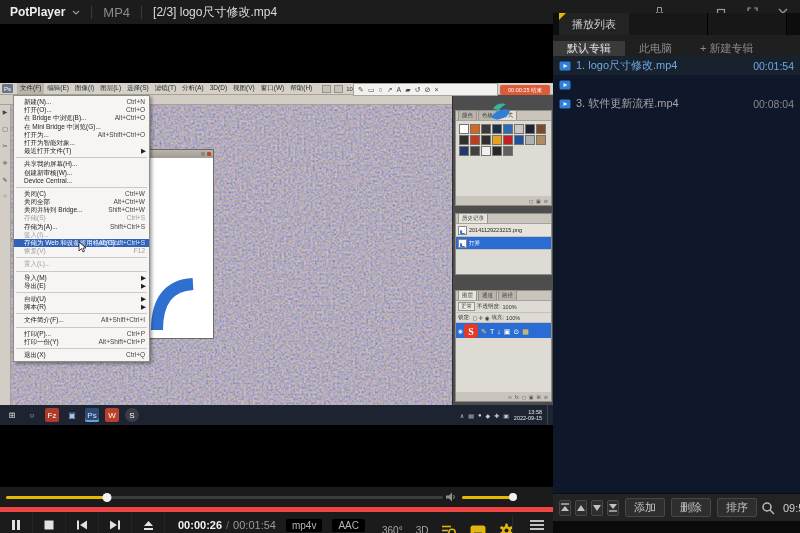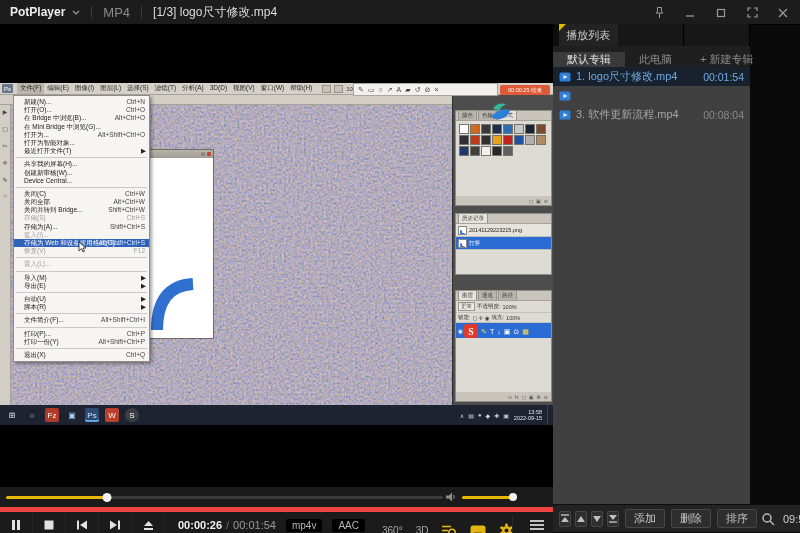--- a/index.html
+++ b/index.html
@@ -80,21 +80,21 @@
   .taskbar{position:absolute;left:0;top:322px;width:553px;height:20px;background:#1d2330;display:flex;align-items:center;gap:6px;padding-left:5px}
   .tbi{width:14px;height:14px;display:flex;align-items:center;justify-content:center;font-size:8px;color:#ddd;border-radius:2px;flex:none}
   .tbi.active{background:#32455f;box-shadow:inset 0 -2px 0 #6aa0e0}
   .tbi.round{border-radius:50%}
   .tray{margin-left:auto;display:flex;align-items:center;gap:5px;padding-right:3px}
   .tri{font-size:6px;color:#c9ced8}
   .ttime{font-size:5.5px;line-height:6.5px;color:#e4e7ec;text-align:right;white-space:nowrap}
   .sliver{width:3px;height:20px;border-left:1px solid #3a4455}
 
   
-  #playlist{position:absolute;left:553px;top:24px;width:197px;height:508px;background:#404040}
+  #playlist{position:absolute;left:553px;top:13px;width:247px;height:508px;background:#0f172a}
   .ptabrow{height:22px;background:#0d0d0d;display:flex;align-items:stretch}
   .pl-tab{position:relative;display:flex;align-items:center;justify-content:center;font-size:11px;color:#cfcfcf;background:#232323;width:70px;margin-left:6px}
   .pl-tab .corner{position:absolute;left:0;top:0;width:0;height:0;border-top:7px solid #e6b800;border-right:7px solid transparent}
   .pl-ghost{width:79px;background:#171717;border-right:1px solid #000}
   .atabs{height:21px;background:#1f1f1f;display:flex;align-items:flex-end}
   .atab{display:flex;align-items:center;justify-content:center;font-size:11px;color:#8a8a8a;padding:0 14px;white-space:nowrap}
   .atab.active{background:#3a3a3a;color:#e2e2e2}
   .plist{position:absolute;left:0;top:43px;right:0;bottom:28px;overflow:hidden}
   .pl-item{display:flex;align-items:center;gap:5px;height:19px;padding:0 6px;font-size:11px}
   .pl-item .nm{color:#a5a5a5;white-space:nowrap;overflow:hidden;text-overflow:ellipsis;flex:1}
@@ -138,21 +138,21 @@
 <div id="root">
 
   <header id="titlebar">
     <span class="app">PotPlayer</span>
     <svg width="8" height="5">
         <polyline points="1,1 4,4 7,1" fill="none" stroke="#9a9a9a" stroke-width="1.2"></polyline>
       </svg>
     <span class="vdiv"></span>
     <span class="codec">MP4</span>
     <span class="vdiv"></span>
-    <span class="title">[1/3] logo尺寸修改.mp4</span>
+    <span class="title">[2/3] logo尺寸修改.mp4</span>
     <div id="wincontrols">
       <span class="wbtn">
         <svg width="11" height="13">
             <path d="M3.5,1.5 h4 v4 l1.5,1.5 h-7 l1.5,-1.5 z" fill="none" stroke="#9a9a9a"></path>
             <line x1="5.5" y1="7.5" x2="5.5" y2="12" stroke="#9a9a9a"></line>
           </svg>
       </span>
       <span class="wbtn">
         <svg width="10" height="10">
             <line x1="1" y1="8" x2="9" y2="8" stroke="#9a9a9a" stroke-width="1.3"></line>

